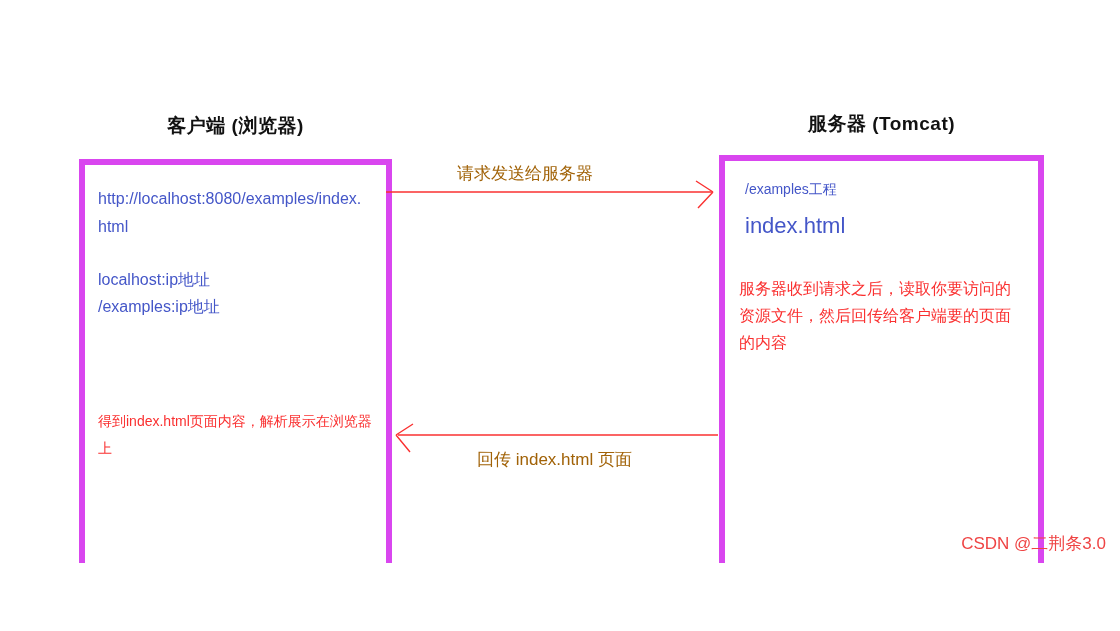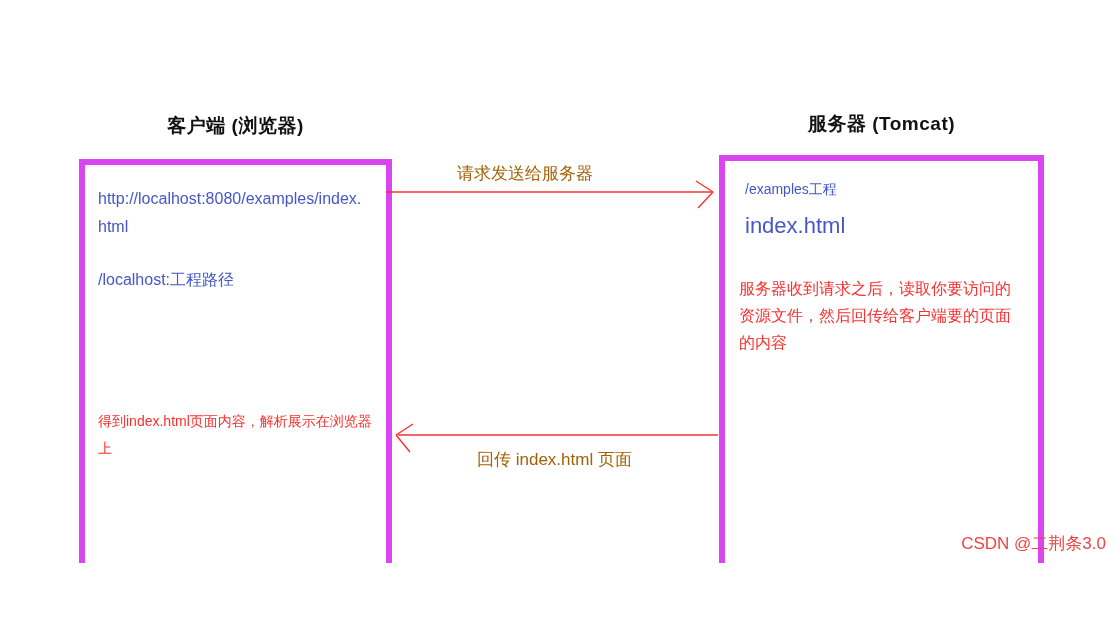--- a/index.html
+++ b/index.html
@@ -102,21 +102,22 @@
 
 <div class="canvas">
 
   <div class="node-title client-title">客户端 (浏览器)</div>
   <div class="node-title server-title">服务器 (Tomcat)</div>
 
   <div class="node-box client-box">
     <div class="box-inner">
       <div class="client-url blue-text">http://localhost:8080/examples/index.html</div>
       <div class="client-notes blue-text">
-        <div>/localhost:工程路径</div>
+        <div>localhost:ip地址</div>
+        <div>/examples:ip地址</div>
       </div>
       <div class="client-result red-text">得到index.html页面内容，解析展示在浏览器上</div>
     </div>
   </div>
 
   <div class="node-box server-box">
     <div class="box-inner">
       <div class="server-resource-1 blue-text">/examples工程</div>
       <div class="server-resource-2 blue-text">index.html</div>
       <div class="server-note red-text">服务器收到请求之后，读取你要访问的资源文件，然后回传给客户端要的页面的内容</div>

